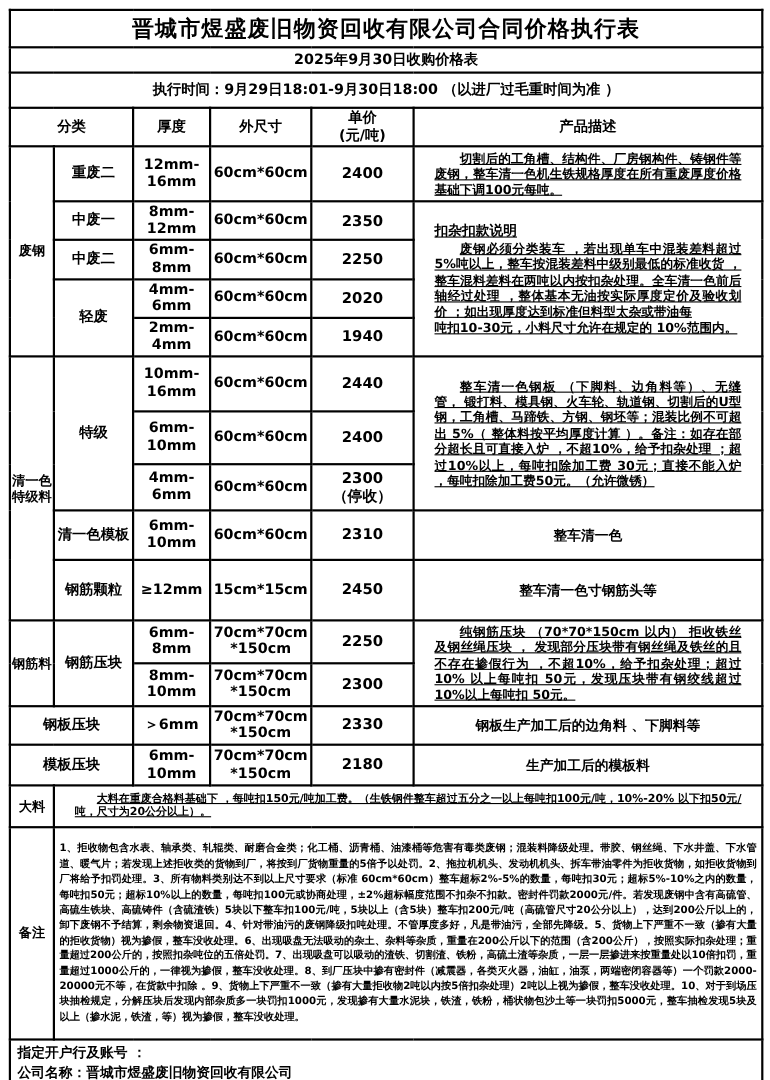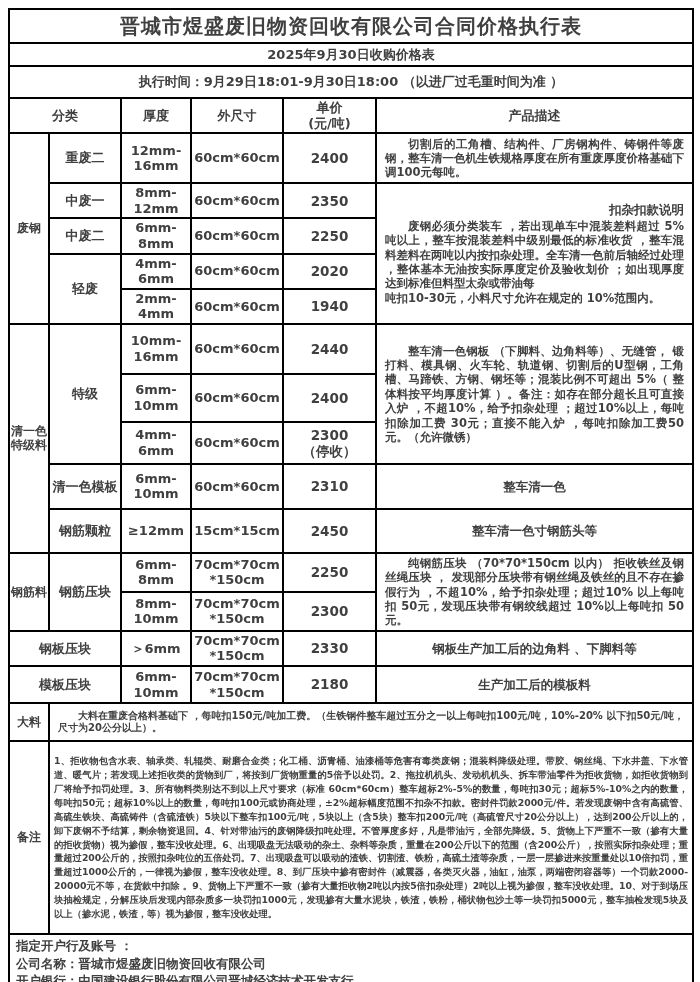--- a/index.html
+++ b/index.html
@@ -1,34 +1,34 @@
 <!DOCTYPE html>
 <html><head>
 <meta charset="utf-8">
 <style>
   * { box-sizing: border-box; }
   html, body { margin: 0; padding: 0; background: #e8e8e8; }
   .page {
     width: 700px; height: 982px; margin: 0 auto; background: #ffffff;
-    padding: 8px; font-family: "DejaVu Sans", sans-serif; font-weight: bold; color: #404040;
+    padding: 8px; font-family: "DejaVu Sans", sans-serif; font-weight: bold; color: #000000;
   }
   table { border-collapse: collapse; width: 100%; table-layout: fixed; }
   td {
     border: 2px solid #000; text-align: center; vertical-align: middle;
     padding: 1px 2px; font-size: 13px; line-height: 1.2; overflow: hidden;
   }
   .pre { white-space: pre-line; }
   .title-cell { font-size: 20px; letter-spacing: 1px; }
   .band-cell { font-size: 13px; border-radius: 10px; }
   .hdr { font-size: 13px; }
   .grp { font-size: 12px; padding: 0; }
-  .desc-p { text-align: justify; font-size: 11.5px; padding: 2px 8px; line-height: 1.25; }
+  .desc-p { text-align: justify; font-size: 11.5px; padding: 2px 18px; line-height: 1.25; text-decoration: underline; }
   .indent { text-indent: 2em; }
   .desc-c { font-size: 12.5px; margin-top: 44px; }
-  .ded-title { text-align: right; font-size: 12.5px; margin-bottom: 1px; }
+  .ded-title { text-align: left; font-size: 12.5px; margin-bottom: 1px; }
   .notes-cell { font-size: 9.3px; text-align: justify; padding: 2px 4px; line-height: 1.5; vertical-align: middle; margin-top: 44px; }
   .footer-cell { text-align: left; font-size: 12.5px; padding: 2px 6px; vertical-align: top; line-height: 1.4; }
   .footer-cell div { white-space: pre-wrap; }
   .num { font-size: 13.5px; }
 </style>
 </head>
 <body>
 
 <div class="page">
 <table>
@@ -117,21 +117,21 @@
     <td class="num pre">2300
 （停收）</td>
   </tr>
   <tr style="height:45px">
     <td>清一色模板</td>
     <td>6mm-10mm</td>
     <td>60cm*60cm</td>
     <td class="num">2310</td>
     <td class="desc-c">整车清一色</td>
   </tr>
-  <tr style="height:44px">
+  <tr style="height:55px">
     <td>钢筋颗粒</td>
     <td>≥12mm</td>
     <td>15cm*15cm</td>
     <td class="num">2450</td>
     <td class="desc-c">整车清一色寸钢筋头等</td>
   </tr>
 
   <tr style="height:37px">
     <td rowspan="2" class="grp">钢筋料</td>
     <td rowspan="2">钢筋压块</td>

